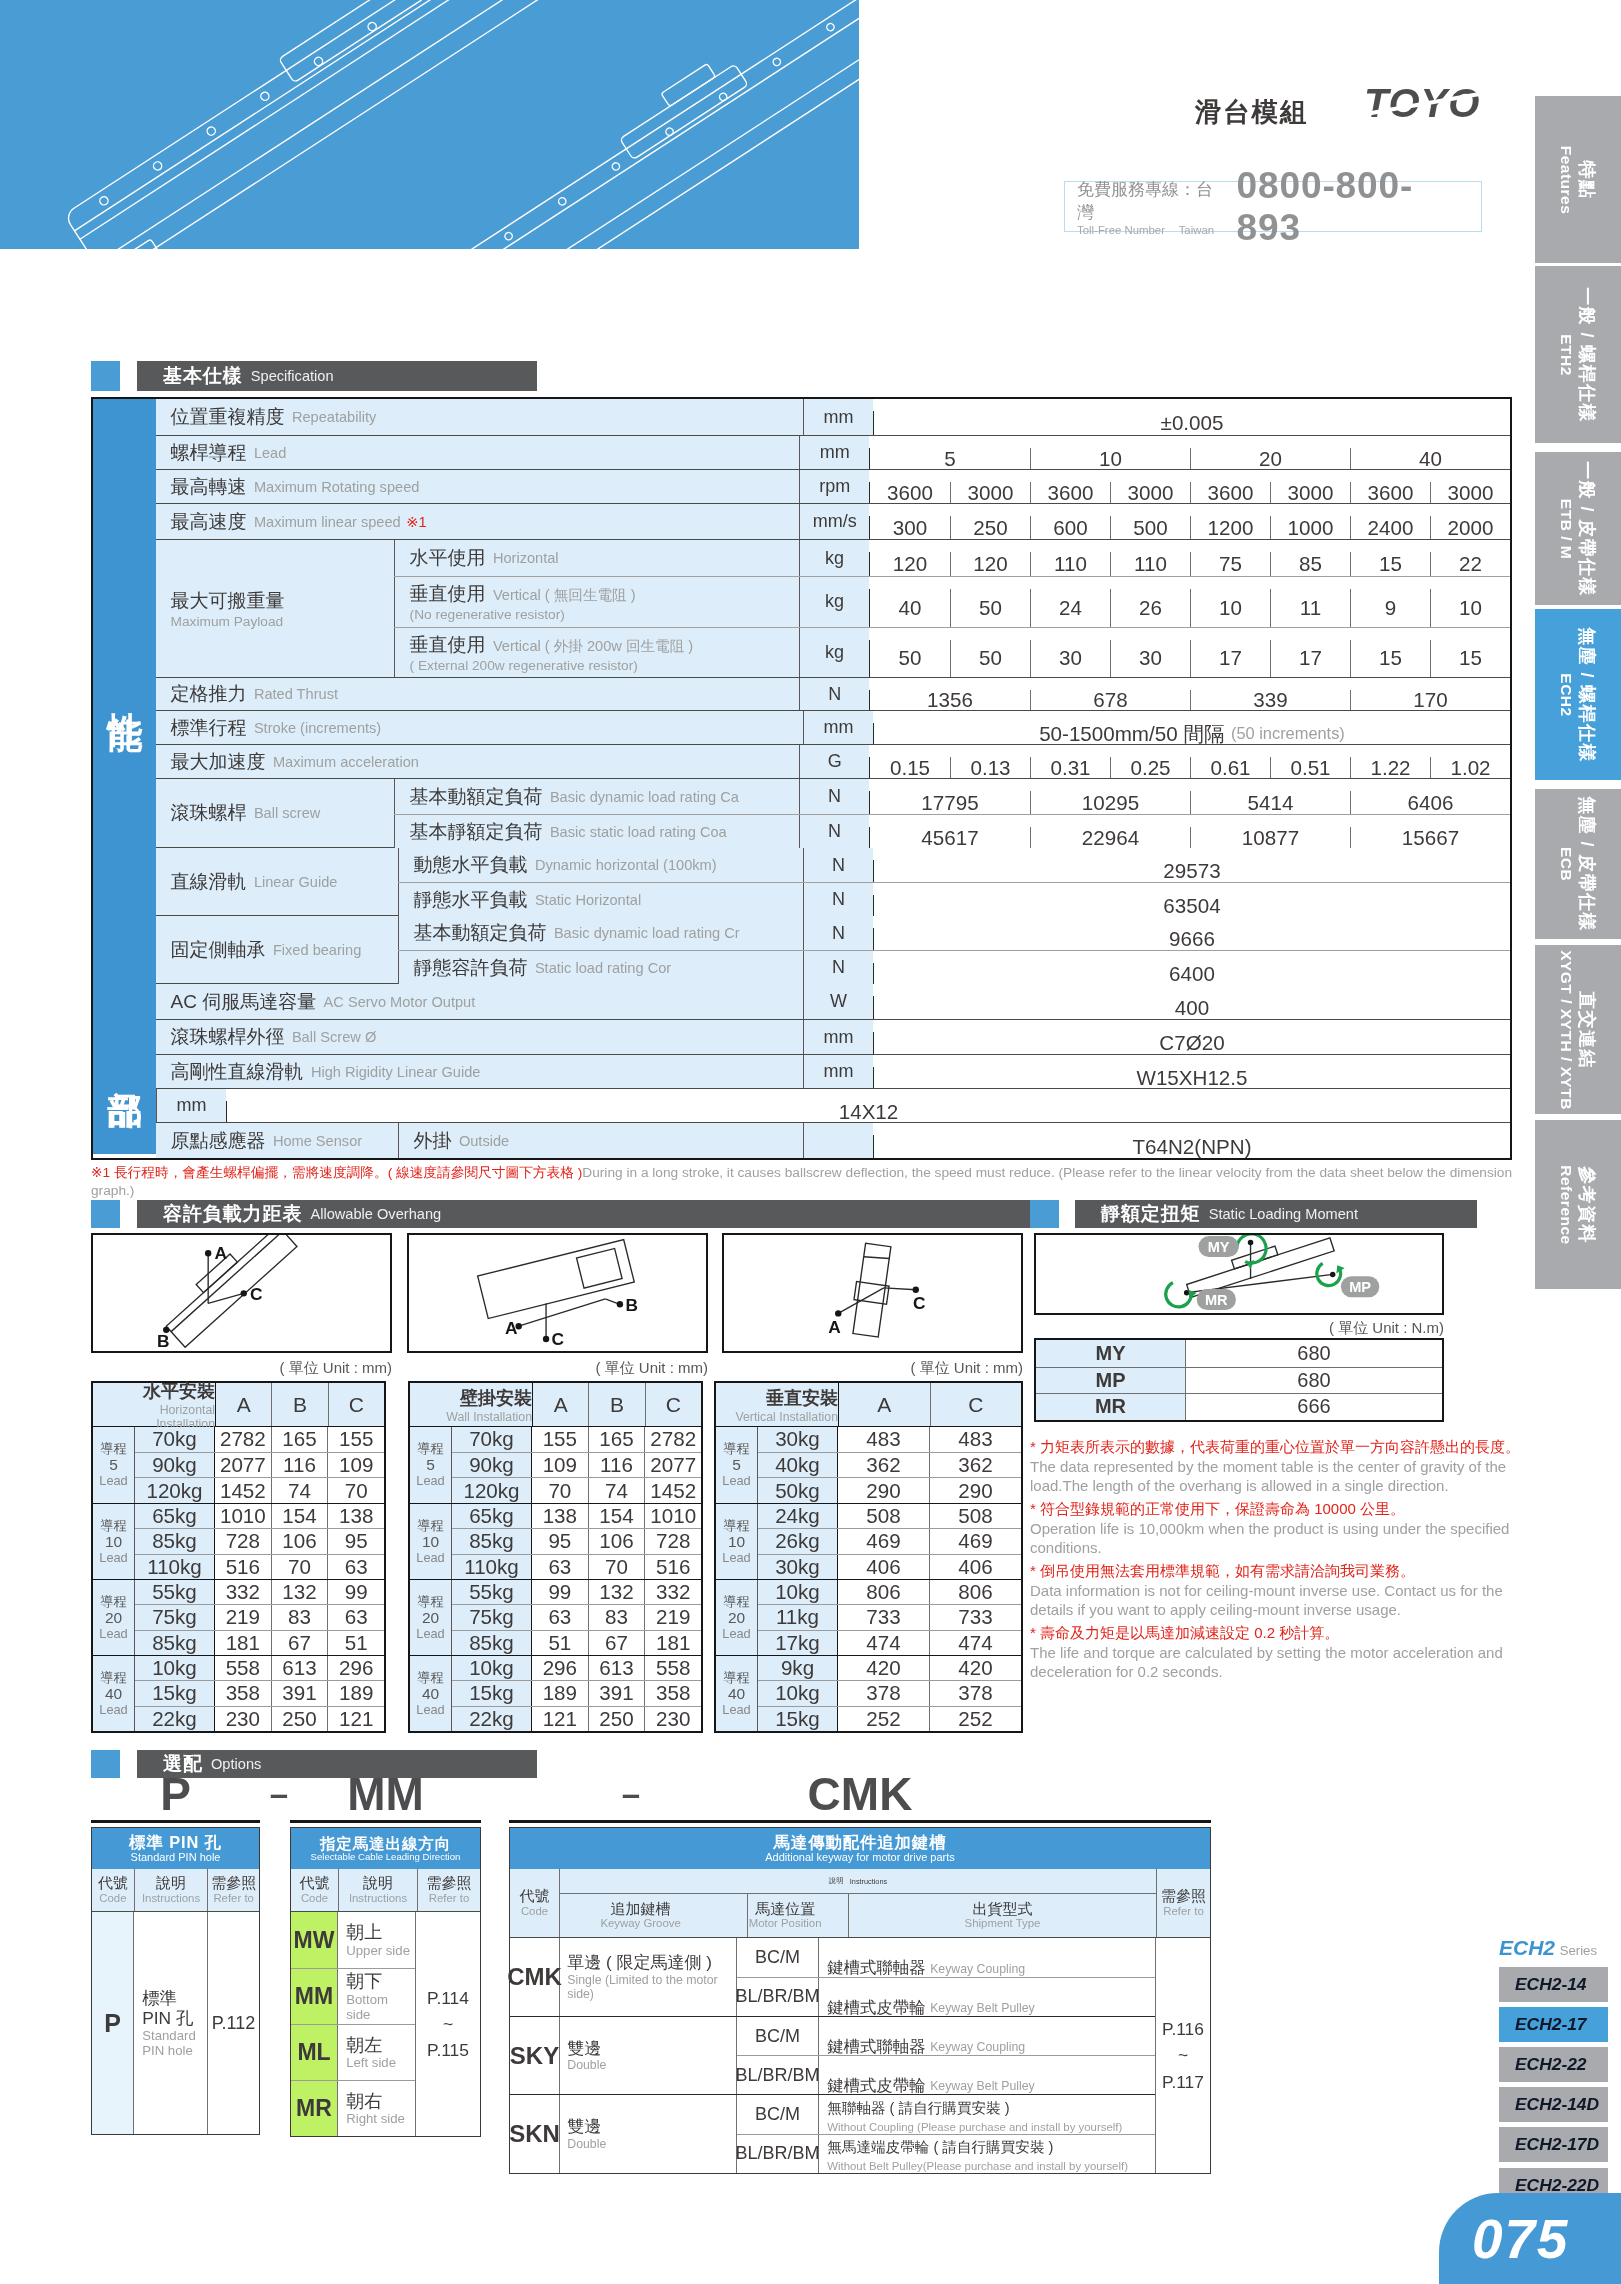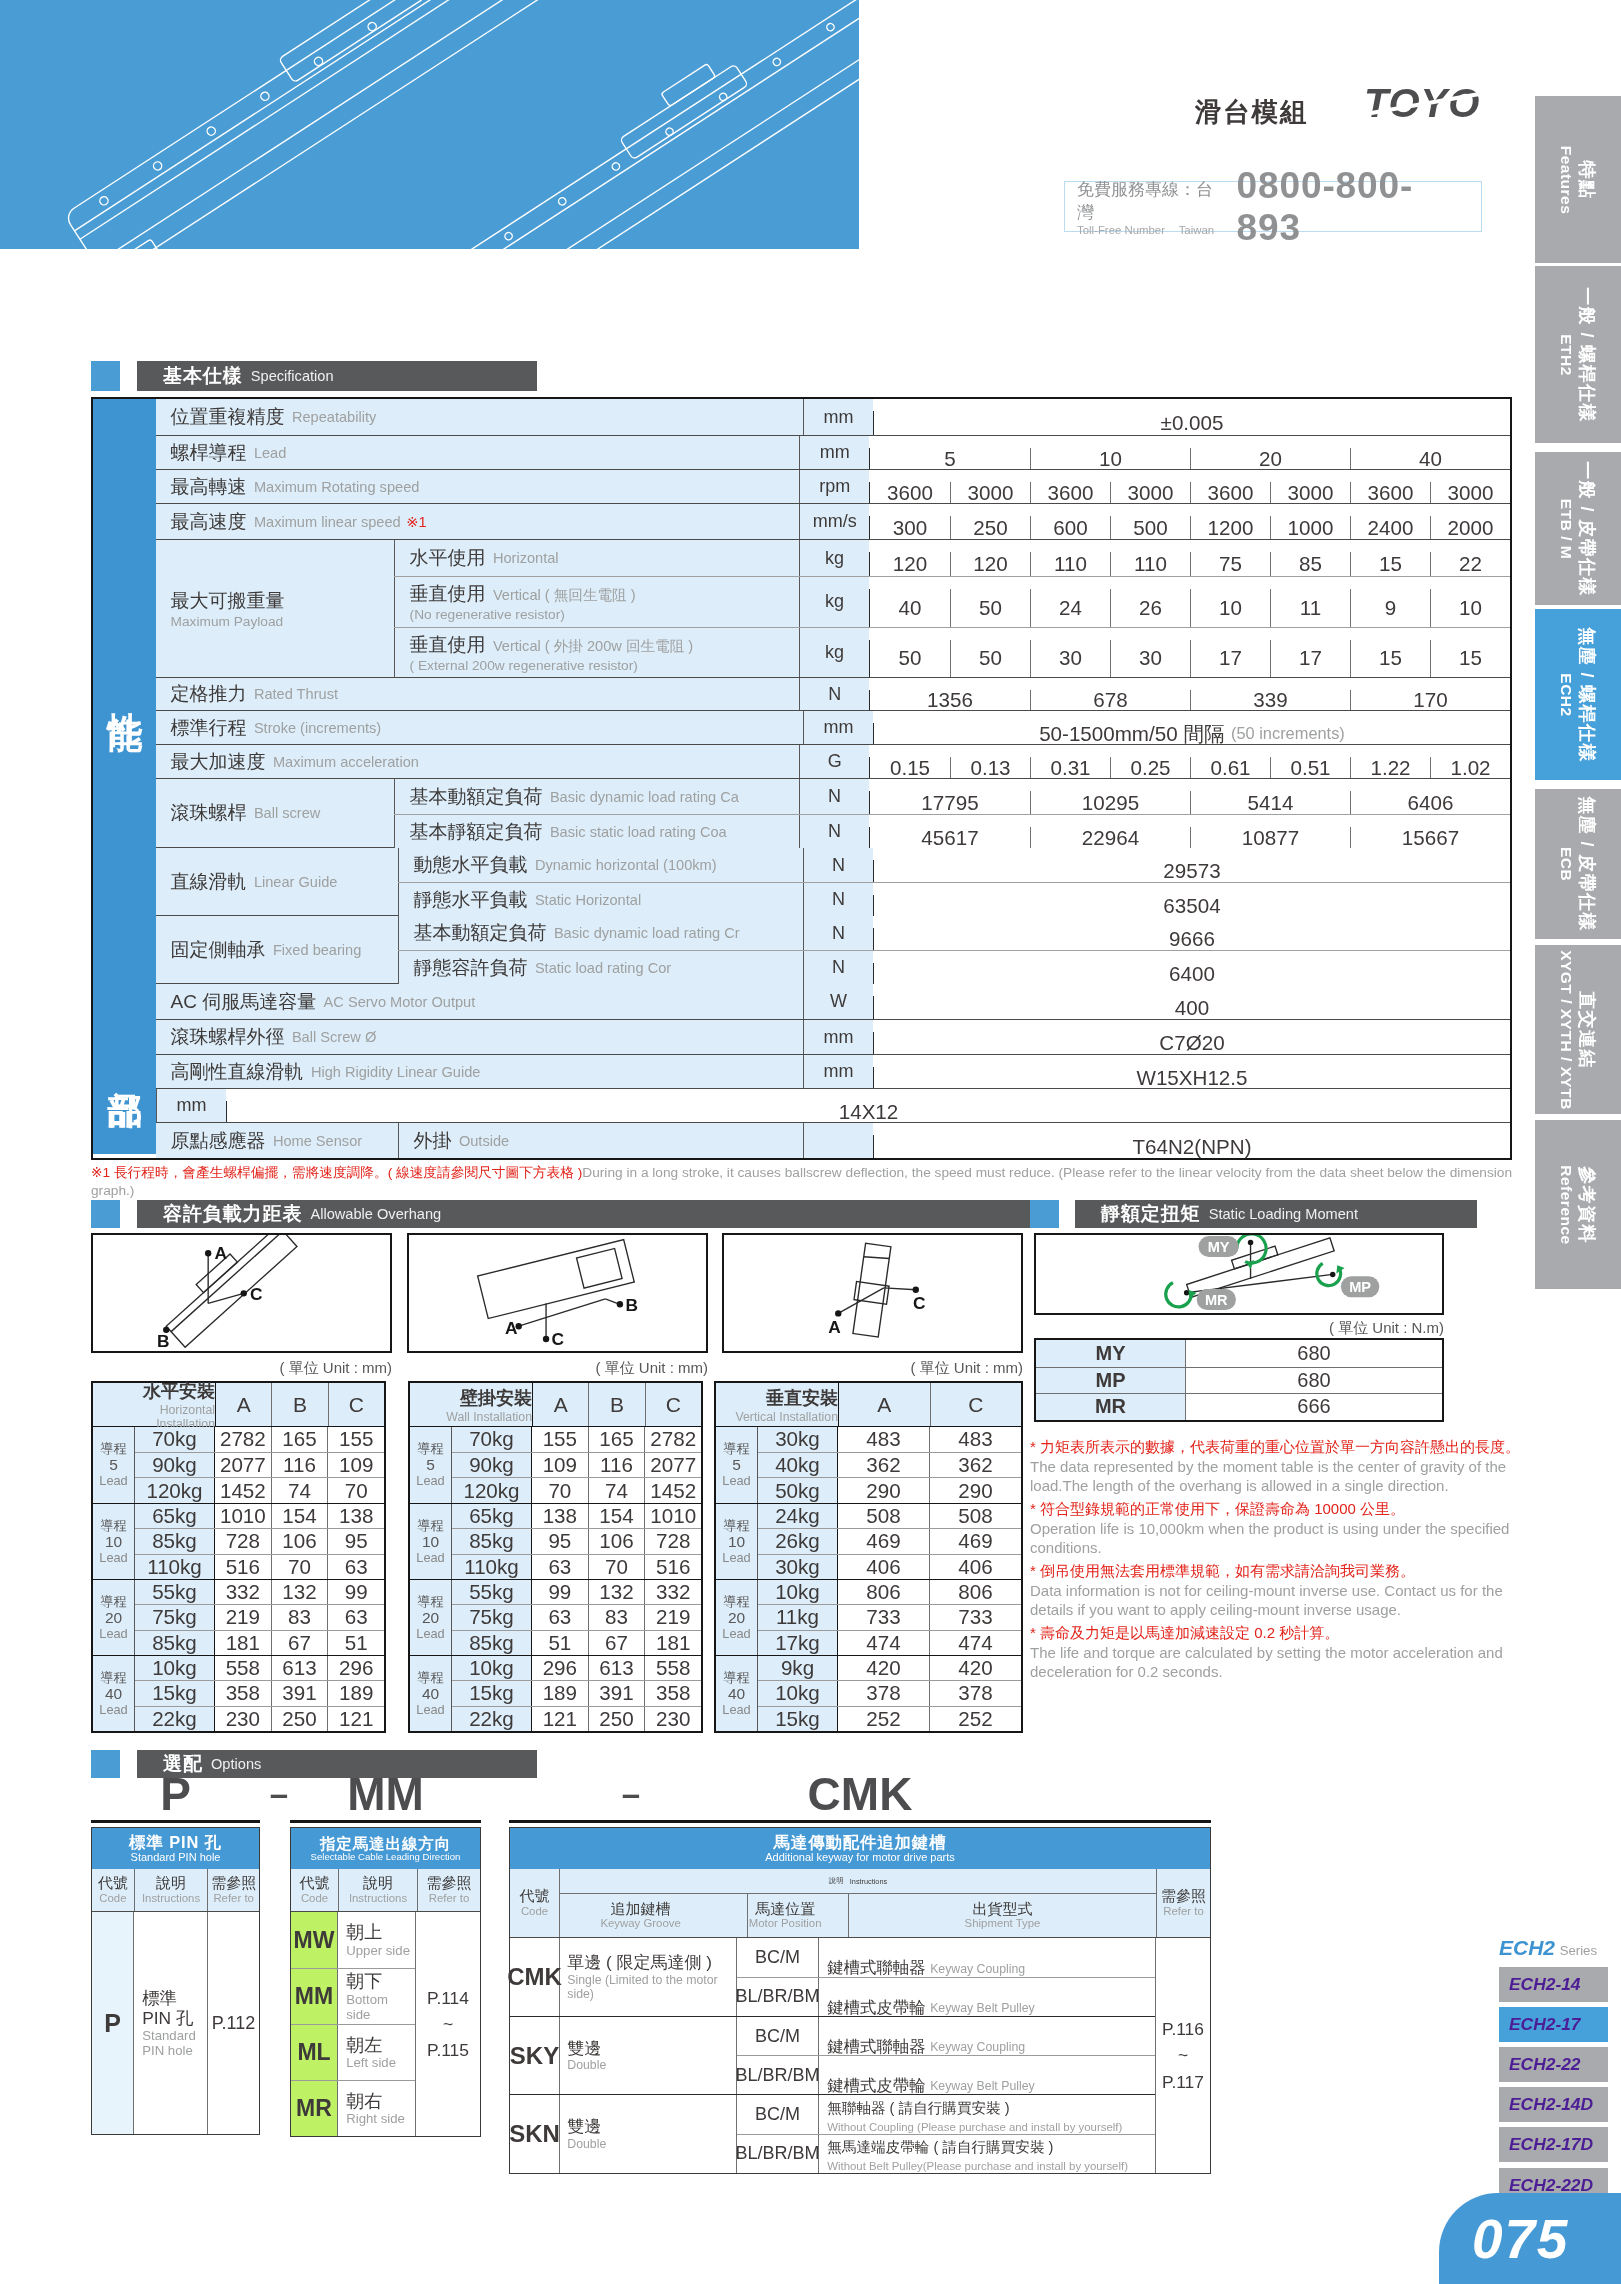--- a/index.html
+++ b/index.html
@@ -126,21 +126,21 @@
   .kwr { flex:1; display:flex; }
   .kwr + .kwr { border-top:0.9px solid #9b9b9b; }
   .kw-pos { width:82px; justify-content:center; font-size:18px; border-right:0.9px solid #717070; }
   .kw-ship { flex:1; padding-left:8.2px; display:flex; align-items:flex-end; flex-wrap:wrap; row-gap:0; line-height:1.1; }
   .ship-cn { font-size:16.4px; margin-right:4.6px; } .ship-en { font-size:12.3px; color:#9fa0a0; }
 
   
   .series-title { position:absolute; left:1499px; top:1936px; }
   .series-title .sn { color:#3d94d1; font-size:21px; font-weight:700; font-style:italic; }
   .series-title .ss { color:#9fa0a0; font-size:13.2px; margin-left:4.6px; }
-  .series-item { position:absolute; left:1499px; width:109px; height:35px; background:#a8aaad; color:#4c1d95; font-size:17.4px; font-weight:700; font-style:italic; display:flex; align-items:center; padding-left:10px; }
+  .series-item { position:absolute; left:1499px; width:109px; height:35px; background:#a8aaad; color:#0f172a; font-size:17.4px; font-weight:700; font-style:italic; display:flex; align-items:center; padding-left:16px; }
   .series-item.active { background:#46a0d9; }
   .pgnum { position:absolute; left:1439px; top:2193px; width:182px; height:91px; background:#4599d5; border-top-left-radius:59px; display:flex; align-items:center; padding-left:33px; color:#fff; font-size:55px; font-weight:900; font-style:italic; letter-spacing:1.8px; }
 
   svg text { font-family:"Liberation Sans","DejaVu Sans",sans-serif; }
 </style>
 </head>
 <body>
 
 <div class="page">
 

